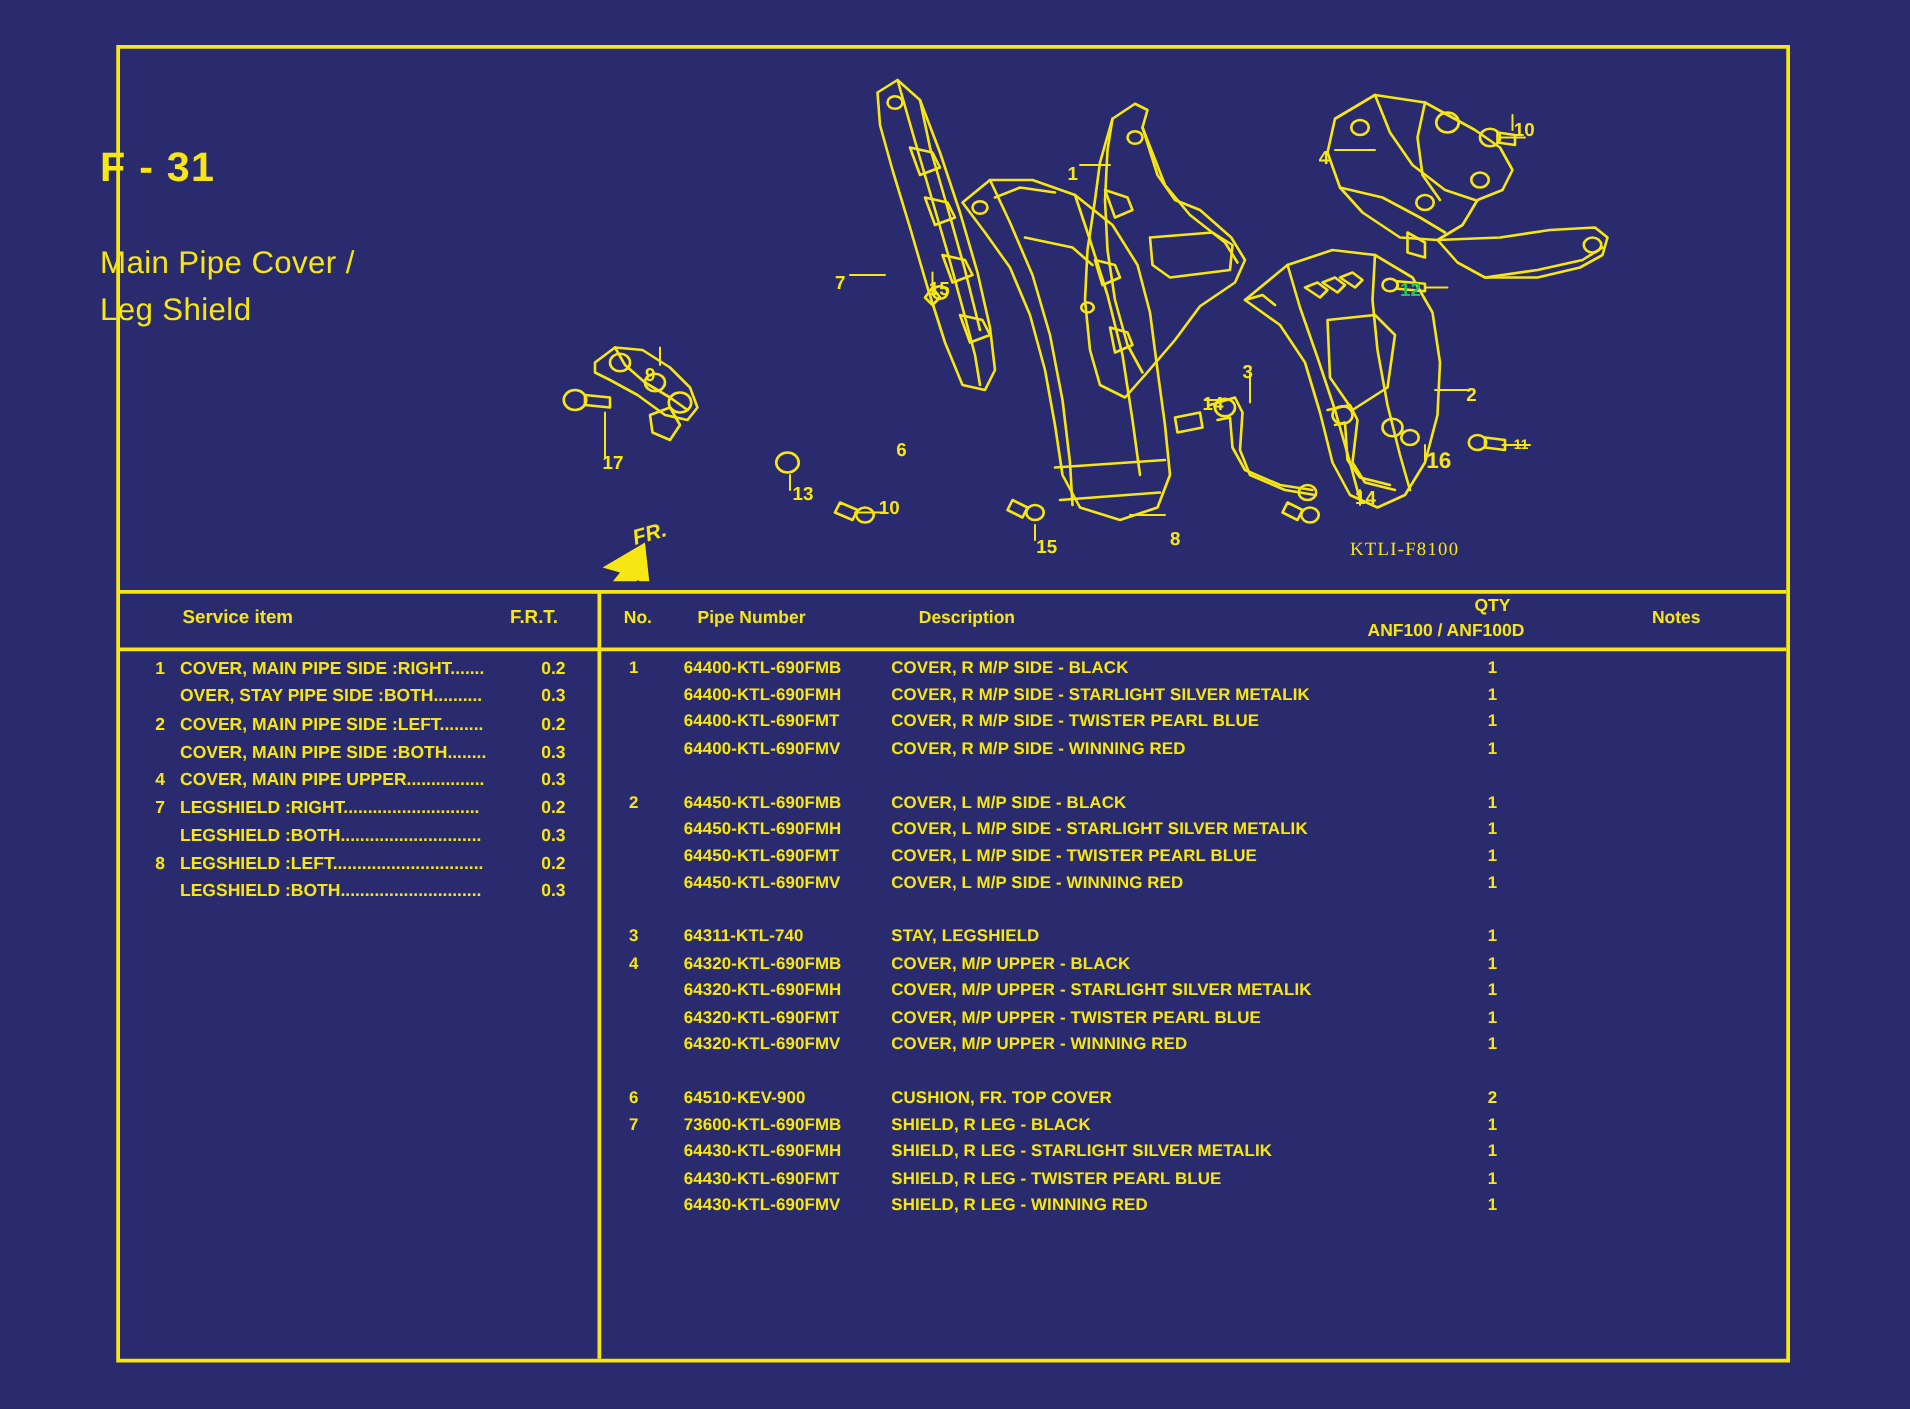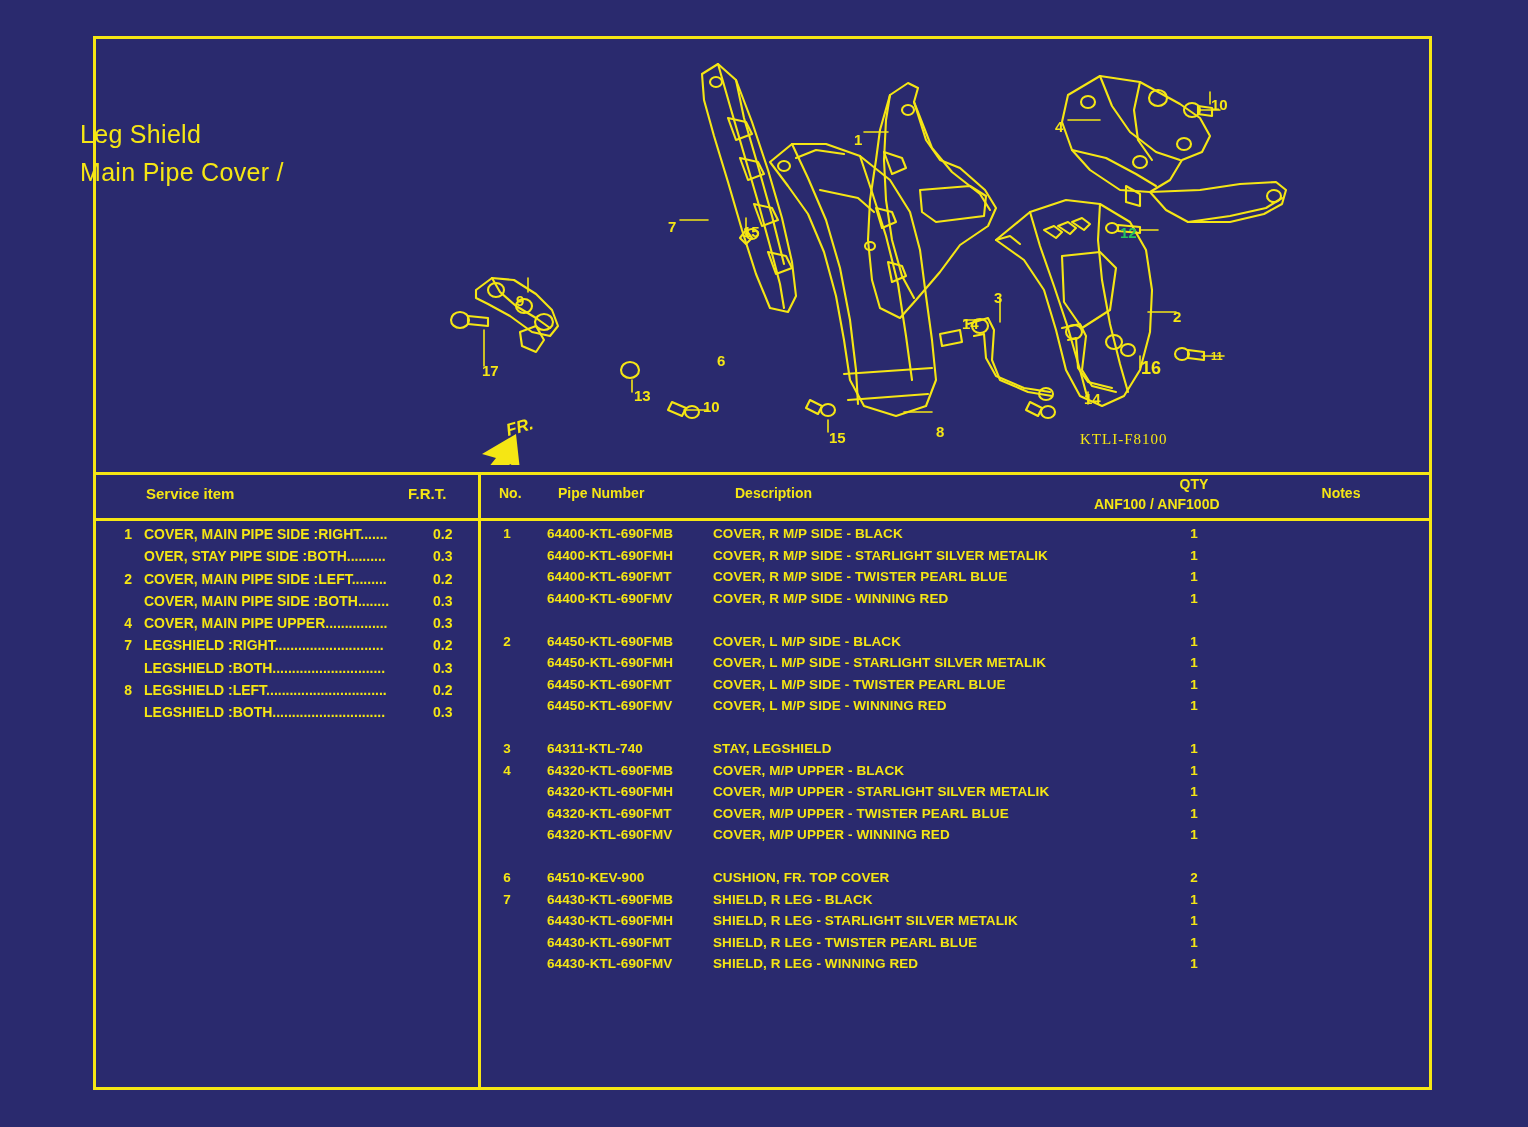--- a/index.html
+++ b/index.html
@@ -179,22 +179,23 @@
   .rt-notes{ position: absolute; left: 800px; width: 120px; text-align: center; }
 </style>
 </head>
 <body>
 
 <div id="page">
 
   <div id="frame"></div>
 
   <div id="title-block">
+    <div id="sheet-code">F - 31</div>
+    <div class="title-line">Main Pipe Cover /</div>
     <div class="title-line">Leg Shield</div>
-    <div class="title-line">Main Pipe Cover /</div>
   </div>
 
   <div id="illustration">
     <svg width="900" height="425" viewBox="0 0 900 425" fill="none" stroke="#f5e614" stroke-width="2.1" stroke-linejoin="round" stroke-linecap="round">
 
       <g>
         <path d="M450 55 L468 43 L478 48 L474 62 L486 100 L500 120 L520 128 L545 150
                  L556 168 L548 186 L520 205 L500 232 L476 260 L460 278 L440 268
                  L432 240 L428 200 L430 160 L436 120 L440 90 Z"></path>
         <path d="M450 55 L446 80 L444 120 L446 160 L452 200 L462 236 L474 258"></path>
@@ -520,21 +521,21 @@
           <div class="rt-row spacer"></div>
           <div class="rt-row">
             <span class="rt-no">6</span>
             <span class="rt-pn">64510-KEV-900</span>
             <span class="rt-desc">CUSHION, FR. TOP COVER</span>
             <span class="rt-qty">2</span>
             <span class="rt-notes"></span>
           </div>
           <div class="rt-row">
             <span class="rt-no">7</span>
-            <span class="rt-pn">64430-KTL-690FMB</span>
+            <span class="rt-pn">73600-KTL-690FMB</span>
             <span class="rt-desc">SHIELD, R LEG  - BLACK</span>
             <span class="rt-qty">1</span>
             <span class="rt-notes"></span>
           </div>
           <div class="rt-row">
             <span class="rt-no"></span>
             <span class="rt-pn">64430-KTL-690FMH</span>
             <span class="rt-desc">SHIELD, R LEG - STARLIGHT SILVER METALIK</span>
             <span class="rt-qty">1</span>
             <span class="rt-notes"></span>

